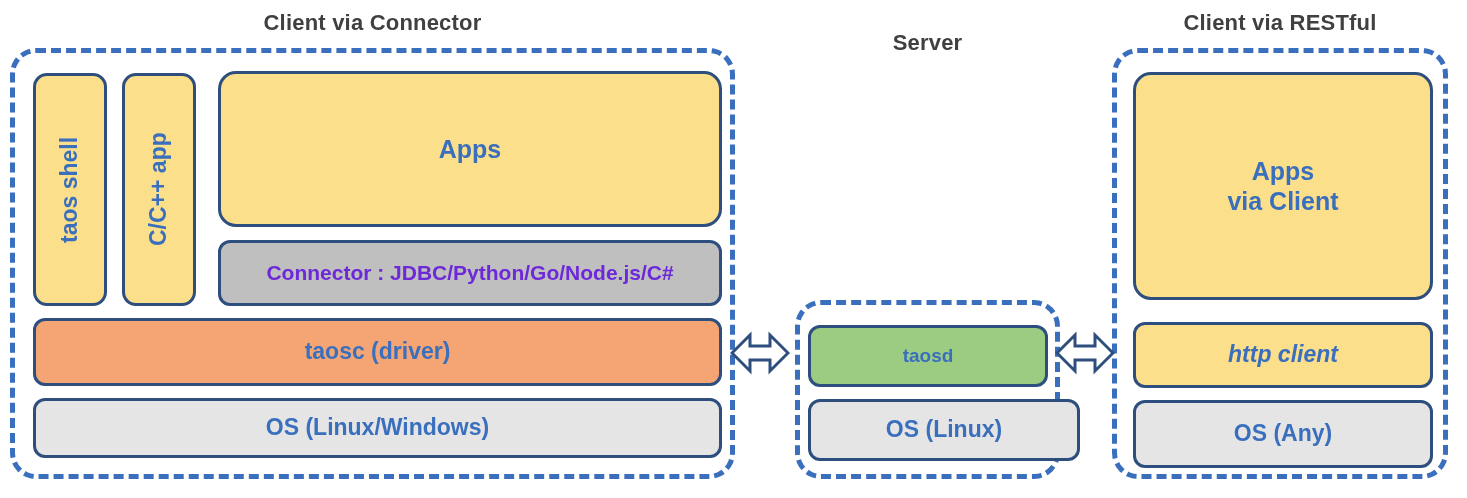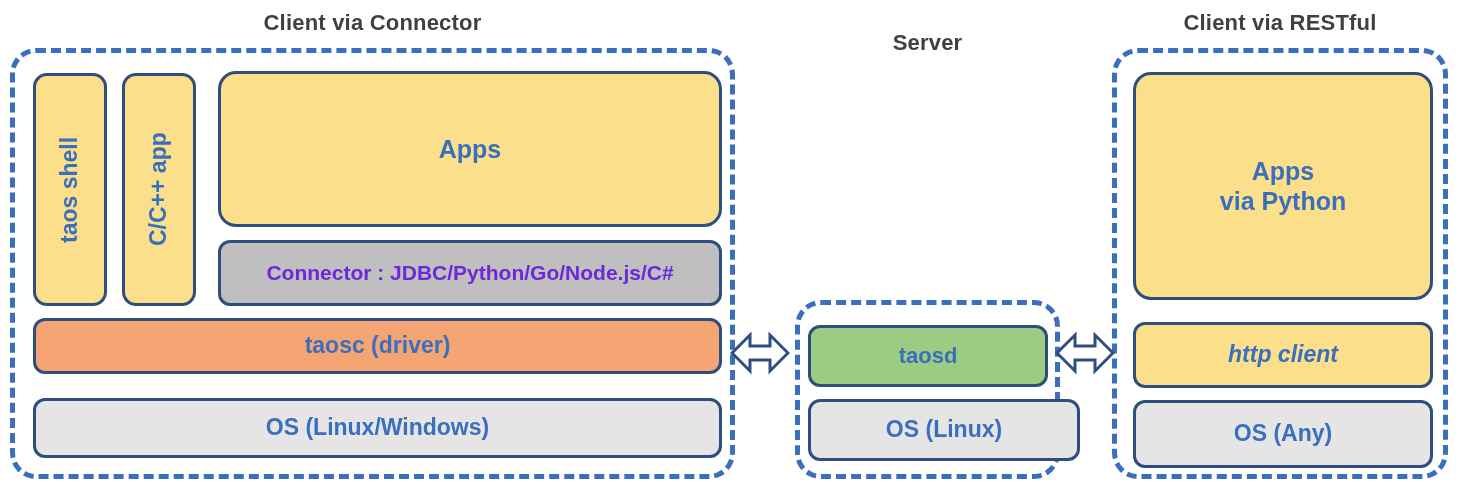--- a/index.html
+++ b/index.html
@@ -66,25 +66,25 @@
     writing-mode: vertical-rl;
     transform: rotate(180deg);
     border-radius: 14px;
   }
 
   
   #blk-taos-shell  { left: 33px;  top: 73px;  width: 74px;  height: 233px; font-size: 23px; }
   #blk-cpp-app     { left: 122px; top: 73px;  width: 74px;  height: 233px; font-size: 23px; }
   #blk-apps        { left: 218px; top: 71px;  width: 504px; height: 156px; font-size: 25px; border-radius: 18px; }
   #blk-connector   { left: 218px; top: 240px; width: 504px; height: 66px;  font-size: 21px; }
-  #blk-taosc       { left: 33px;  top: 318px; width: 689px; height: 56px;  font-size: 23px; }
+  #blk-taosc       { left: 33px;  top: 318px; width: 689px; height: 68px;  font-size: 23px; }
   #blk-os-linwin   { left: 33px;  top: 398px; width: 689px; height: 60px;  font-size: 23px; }
 
   
-  #blk-taosd       { left: 808px; top: 325px; width: 240px; height: 62px; font-size: 22px; }
+  #blk-taosd       { left: 808px; top: 325px; width: 240px; height: 62px; font-size: 19px; }
   #blk-os-linux    { left: 808px; top: 399px; width: 272px; height: 62px; font-size: 23px; }
 
   
   #blk-apps-rest   { left: 1133px; top: 72px;  width: 300px; height: 228px; font-size: 25px; border-radius: 18px; }
   #blk-http-client { left: 1133px; top: 322px; width: 300px; height: 66px;  font-size: 23px; font-style: italic; }
   #blk-os-any      { left: 1133px; top: 400px; width: 300px; height: 68px;  font-size: 23px; }
 
   
   .arrow {
     position: absolute;
@@ -121,21 +121,21 @@
 
 <div class="block blue" id="blk-os-linwin">OS (Linux/Windows)</div>
 
 <div class="block green" id="blk-taosd">taosd</div>
 
 <div class="block blue" id="blk-os-linux">OS (Linux)</div>
 
 <div class="block yellow" id="blk-apps-rest">
   <div>
     <div>Apps</div>
-    <div>via Python</div>
+    <div>via Client</div>
   </div>
 </div>
 
 <div class="block yellow" id="blk-http-client">http client</div>
 
 <div class="block blue" id="blk-os-any">OS (Any)</div>
 
 <svg class="arrow" id="arrow-left" viewBox="0 0 60 56">
   <path d="M2 28 L20 10 L20 21 L40 21 L40 10 L58 28 L40 46 L40 35 L20 35 L20 46 Z" fill="#ffffff" stroke="#2E4E7E" stroke-width="3" stroke-linejoin="miter"></path>
 </svg>

